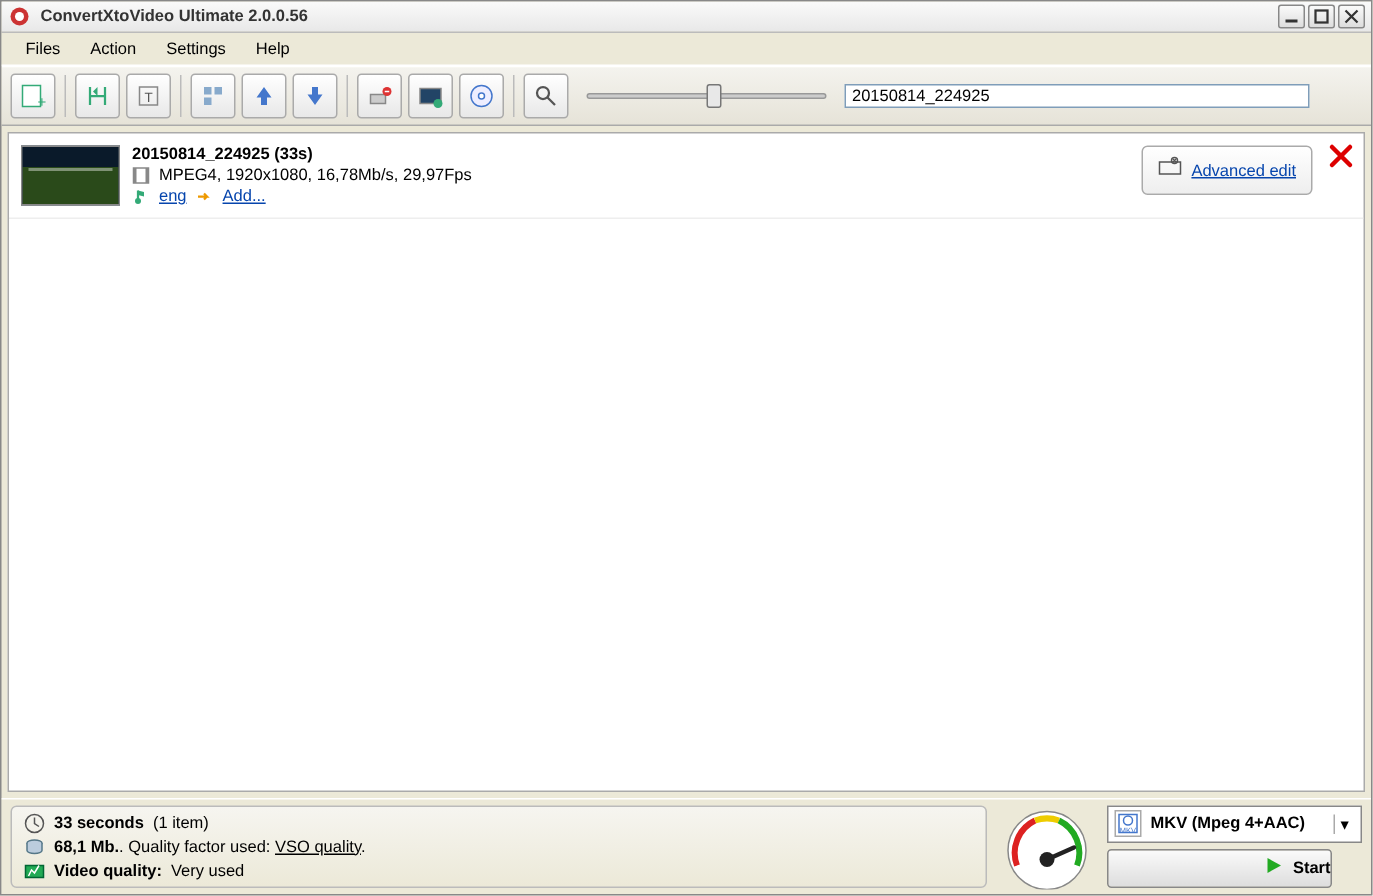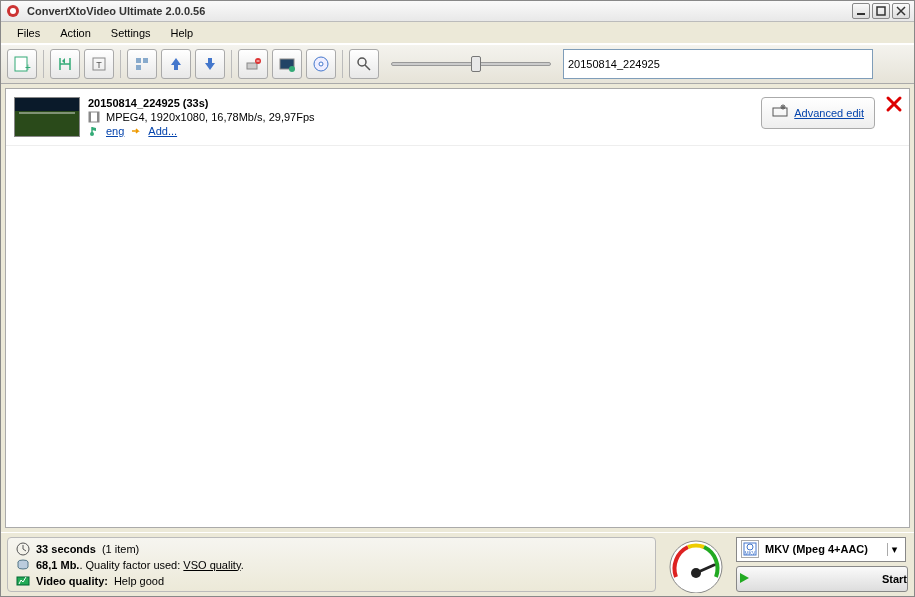--- a/index.html
+++ b/index.html
@@ -64,21 +64,21 @@
 .slider-wrap { display:flex;align-items:center; gap:6px; margin: 0 8px;}
 .slider-track {
   width: 160px; height: 4px; background:#ccc; border-radius:2px; position:relative;
   border:1px solid #999;
 }
 .slider-thumb {
   width: 10px; height: 16px; background:#e8e8e8; border:1px solid #777;
   position:absolute; top:-7px; left:50%; border-radius:2px;
 }
 .toolbar input.textfield {
-  flex: 1; height: 30px; border:1px solid #7f9db9; padding:2px 4px;
+  flex: 1; height: 16px; border:1px solid #7f9db9; padding:2px 4px;
   font-family: inherit; font-size: 11px; background:#fff;
   max-width: 310px;
 }
 
 .main {
   flex:1; margin:4px; background:#fff; border:1px solid #aaa;
   overflow:auto; position:relative;
 }
 .item-row {
   padding:8px; display:flex; gap:8px; border-bottom:1px solid #eee;
@@ -126,23 +126,23 @@
   width:64px; height:56px; display:flex;align-items:center;justify-content:center;
 }
 .format-select {
   width:170px; height:26px; border:1px solid #888; background:#fff;
   display:flex;align-items:center; padding:0 4px; gap:6px; cursor:pointer;
 }
 .format-select .fsicon { width:18px;height:18px; border:1px solid #aaa; display:flex;align-items:center;justify-content:center;}
 .format-select .dropdown { width:14px; border-left:1px solid #aaa; text-align:center;}
 .right-col { display:flex; flex-direction:column; gap:4px;}
 .start-btn {
-  width:172px; height:28px; border:1px solid #888; border-radius:3px;
+  width:150px; height:28px; border:1px solid #888; border-radius:3px;
   background:linear-gradient(#fafafa,#ddd);
-  display:flex;align-items:center;justify-content:space-between; gap:6px;
+  display:flex;align-items:center;justify-content:flex-end; gap:6px;
   font-weight:bold; cursor:pointer;
 }
 .bold { font-weight:bold; }
 .underline { text-decoration: underline; }
 </style>
 </head>
 <body>
 
 <div class="titlebar">
   <span class="app-icon">
@@ -324,21 +324,21 @@
       </span>
     </div>
     <div class="status-line">
       <span class="icon">
         <svg viewBox="0 0 14 14">
             <rect x="1" y="3" width="12" height="8" fill="#2a5" stroke="#063"></rect>
             <path d="M3 10 l2 -4 l2 2 l3 -5" stroke="#fff" fill="none"></path>
           </svg>
       </span>
       <span class="bold">Video quality:</span>
-      <span>Help good</span>
+      <span>Very used</span>
     </div>
   </div>
   <div class="gauge">
     <svg width="60" height="56" viewBox="0 0 60 56">
       <circle cx="30" cy="30" r="26" fill="#fff" stroke="#888" stroke-width="1"></circle>
       <path d="M 10 40 A 24 24 0 0 1 22 10" stroke="#d22" stroke-width="4" fill="none"></path>
       <path d="M 22 10 A 24 24 0 0 1 38 10" stroke="#ec0" stroke-width="4" fill="none"></path>
       <path d="M 38 10 A 24 24 0 0 1 50 40" stroke="#2a2" stroke-width="4" fill="none"></path>
       <circle cx="30" cy="36" r="5" fill="#222"></circle>
       <path d="M30 36 L48 28" stroke="#222" stroke-width="3" stroke-linecap="round"></path>

